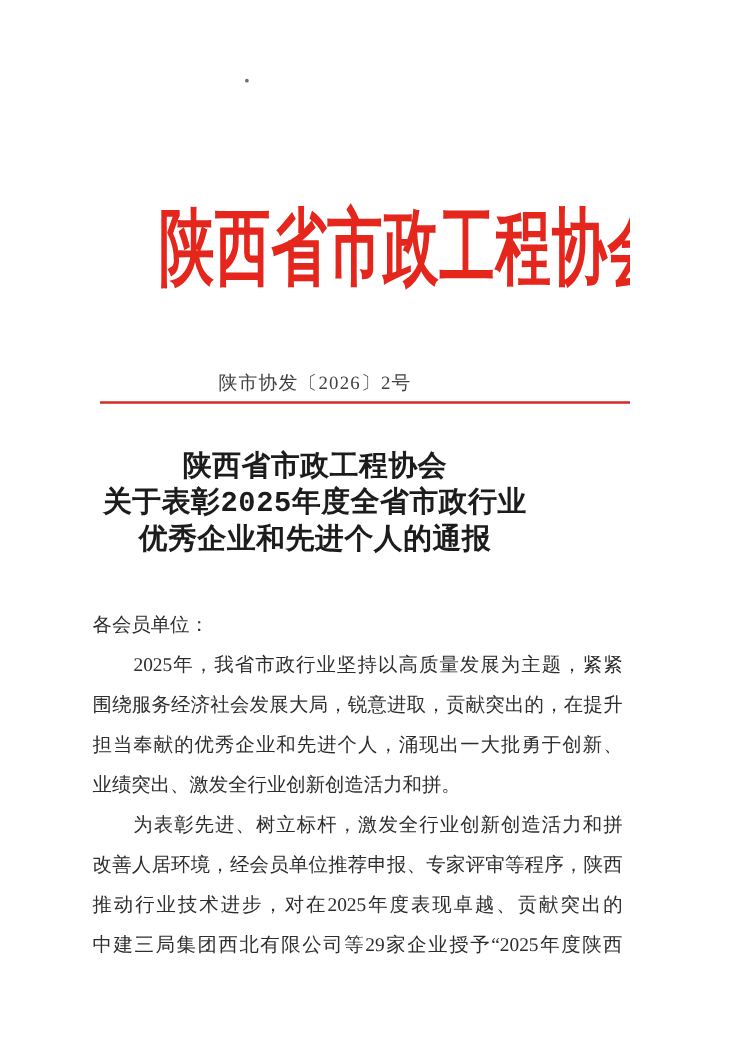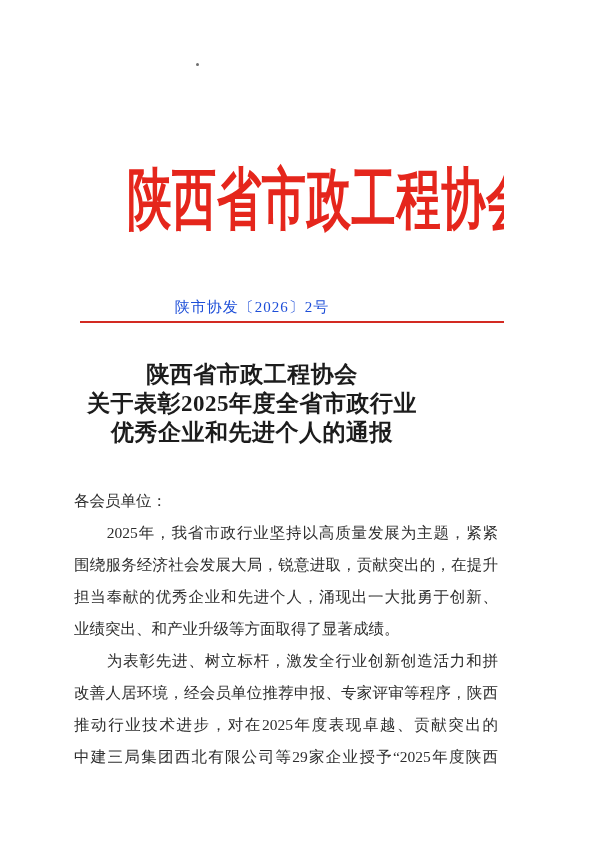--- a/index.html
+++ b/index.html
@@ -43,21 +43,21 @@
     letter-spacing: 1px;
   }
   .doc-number {
     position: absolute;
     top: 296px;
     left: 0;
     width: 100%;
     text-align: center;
     font-size: 15px;
     line-height: 22px;
-    color: #1d4ed8;
+    color: #404040;
     letter-spacing: 1px;
   }
   .red-line {
     position: absolute;
     top: 321px;
     left: 80px;
     width: 443px;
     height: 2px;
     background: #d32a22;
   }
@@ -67,20 +67,21 @@
     left: 0;
     width: 100%;
     text-align: center;
     font-weight: 700;
     font-size: 23px;
     line-height: 29px;
     color: #1c1c1c;
   }
   .heading-line {
     letter-spacing: 0.5px;
+    font-family: Liberation Mono, monospace;
   }
   .body-text {
     position: absolute;
     top: 485px;
     left: 74px;
     width: 424px;
     font-size: 15.5px;
     color: #2d2d2d;
     overflow: visible;
   }
@@ -115,20 +116,20 @@
     <div class="heading-line">陕西省市政工程协会</div>
     <div class="heading-line">关于表彰2025年度全省市政行业</div>
     <div class="heading-line">优秀企业和先进个人的通报</div>
   </div>
 
   <div class="body-text">
     <div class="body-line no-justify">各会员单位：</div>
     <div class="body-line">　　2025年，我省市政行业坚持以高质量发展为主题，紧紧</div>
     <div class="body-line">围绕服务经济社会发展大局，锐意进取，贡献突出的，在提升</div>
     <div class="body-line">担当奉献的优秀企业和先进个人，涌现出一大批勇于创新、</div>
-    <div class="body-line no-justify">业绩突出、和产业升级等方面取得了显著成绩。</div>
+    <div class="body-line no-justify">业绩突出、激发全行业创新创造活力和拼。</div>
     <div class="body-line">　　为表彰先进、树立标杆，激发全行业创新创造活力和拼</div>
     <div class="body-line">改善人居环境，经会员单位推荐申报、专家评审等程序，陕西</div>
     <div class="body-line">推动行业技术进步，对在2025年度表现卓越、贡献突出的</div>
     <div class="body-line">中建三局集团西北有限公司等29家企业授予“2025年度陕西</div>
   </div>
 
 </div>
 
 </body></html>

